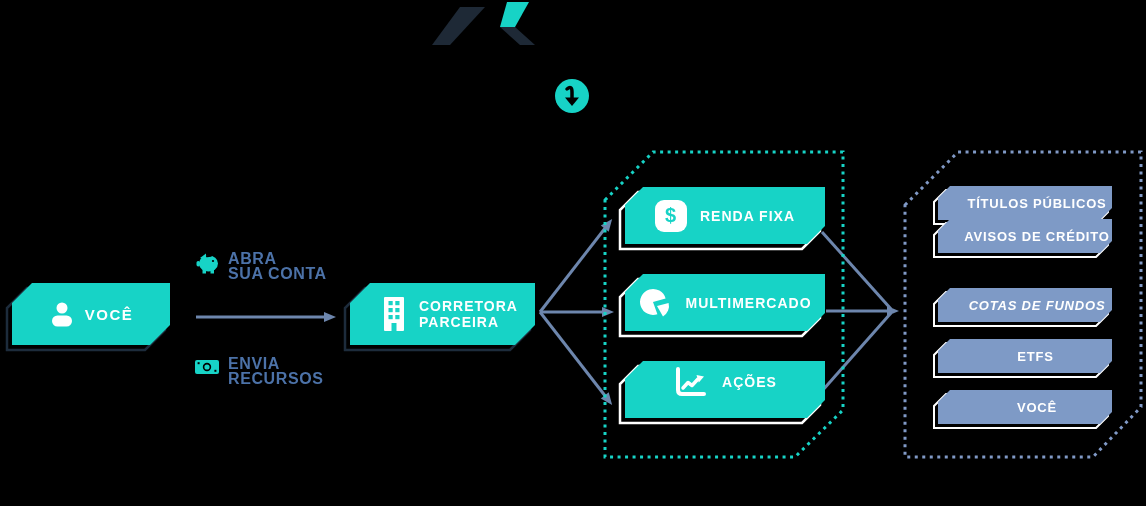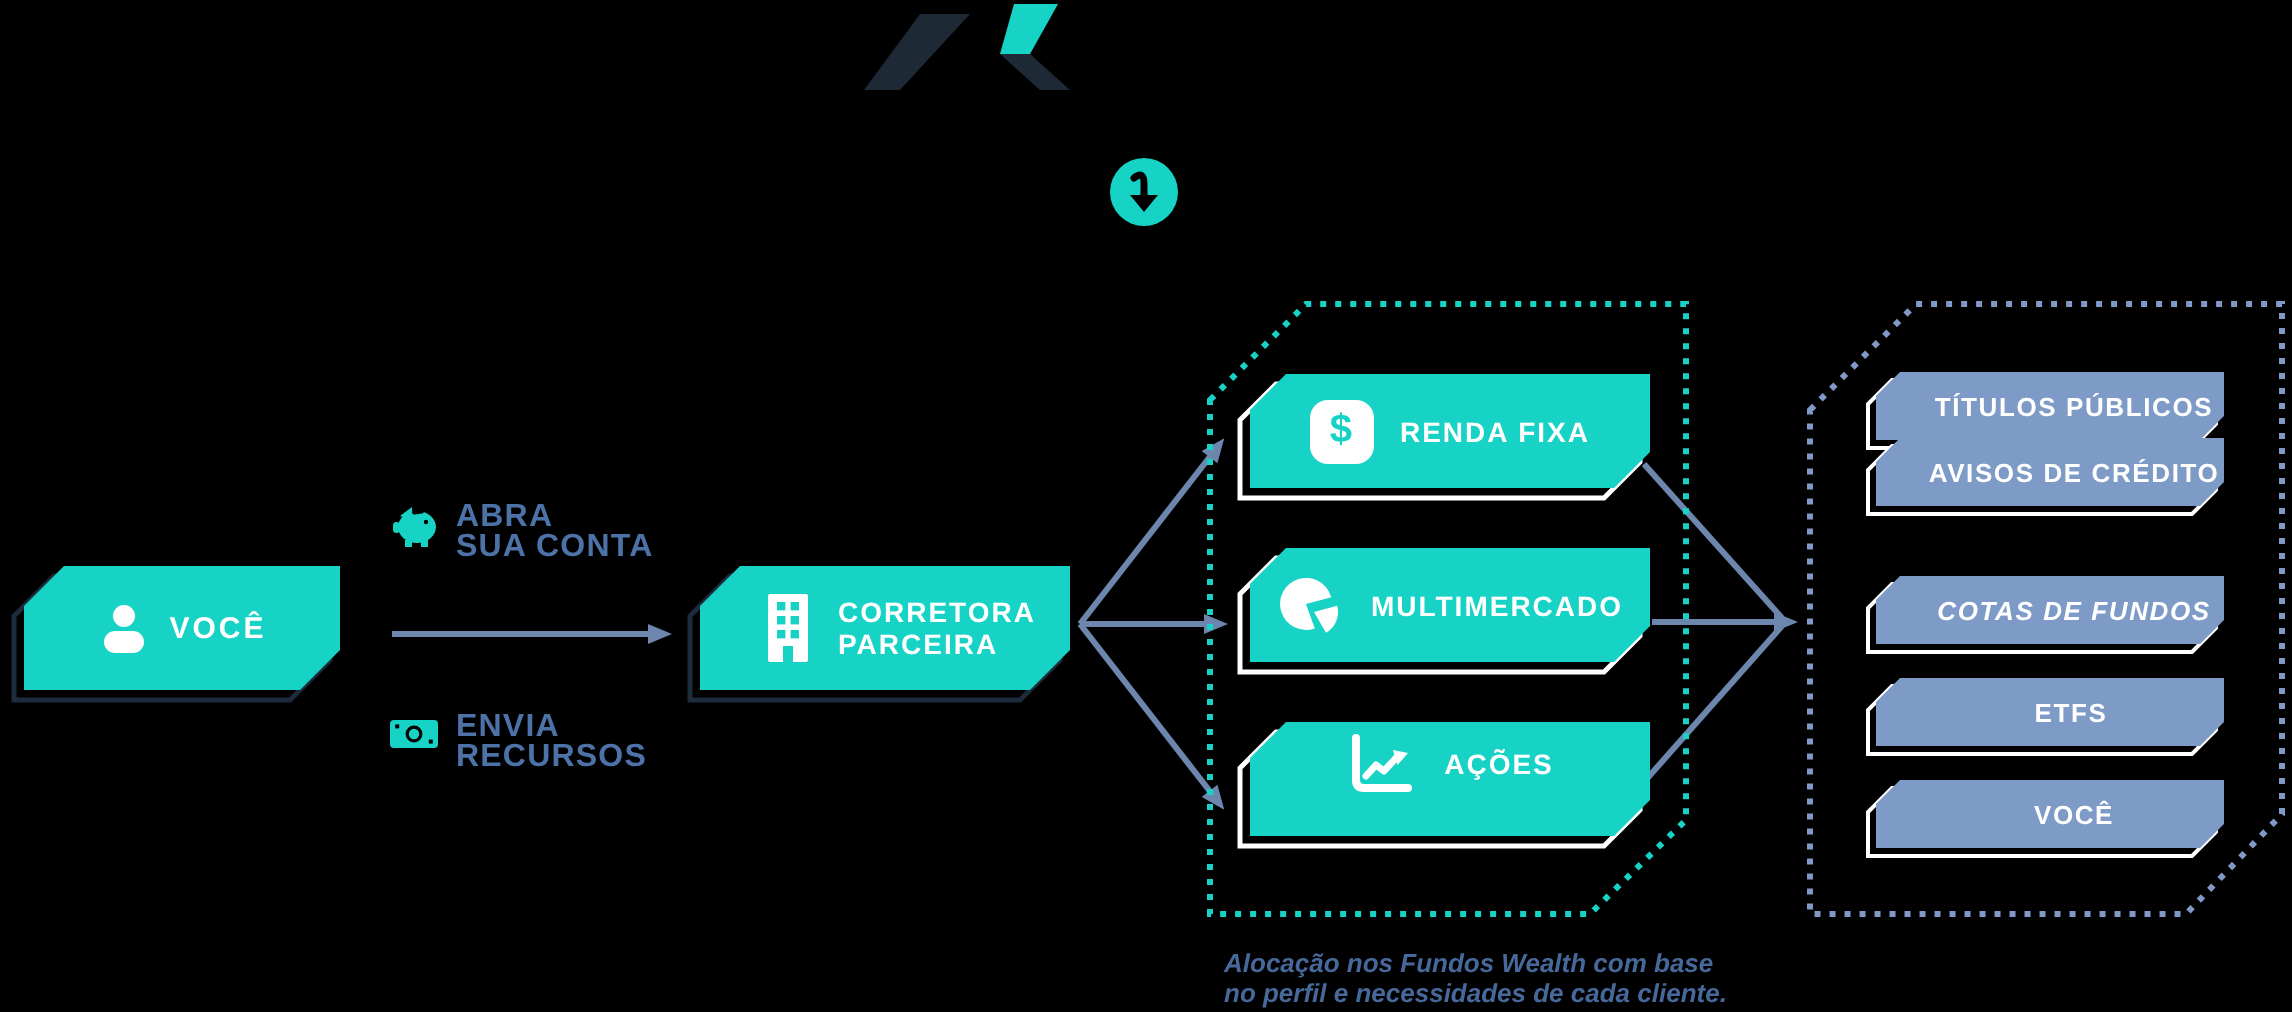--- a/index.html
+++ b/index.html
@@ -222,18 +222,14 @@
   <div class="banner asset" style="left:938px;top:390px;width:174px;height:34px;">
     <svg width="174" height="34">
       <polygon points="12,0 174,0 174,22 162,34 0,34 0,12" transform="translate(-4,4)" fill="none" stroke="#fff" stroke-width="2"></polygon>
       <polygon points="12,0 174,0 174,22 162,34 0,34 0,12" fill="#7e9ac6"></polygon>
     </svg>
     <div class="content">
         <span>VOCÊ</span>
       </div>
   </div>
 
-  <div class="caption">
-    <div>Alocação nos Fundos Wealth com base</div>
-    <div>no perfil e necessidades de cada cliente.</div>
-  </div>
 
 </div>
 
 </body></html>

